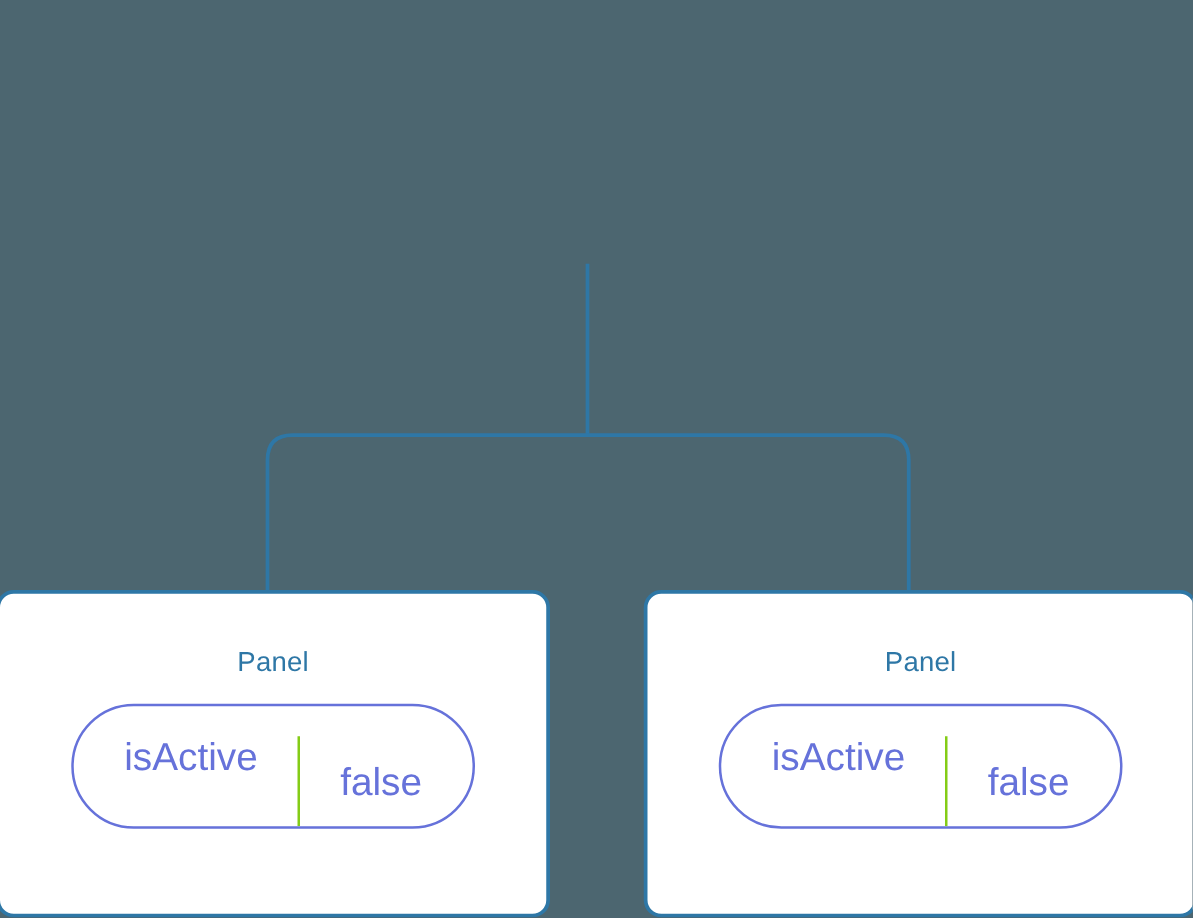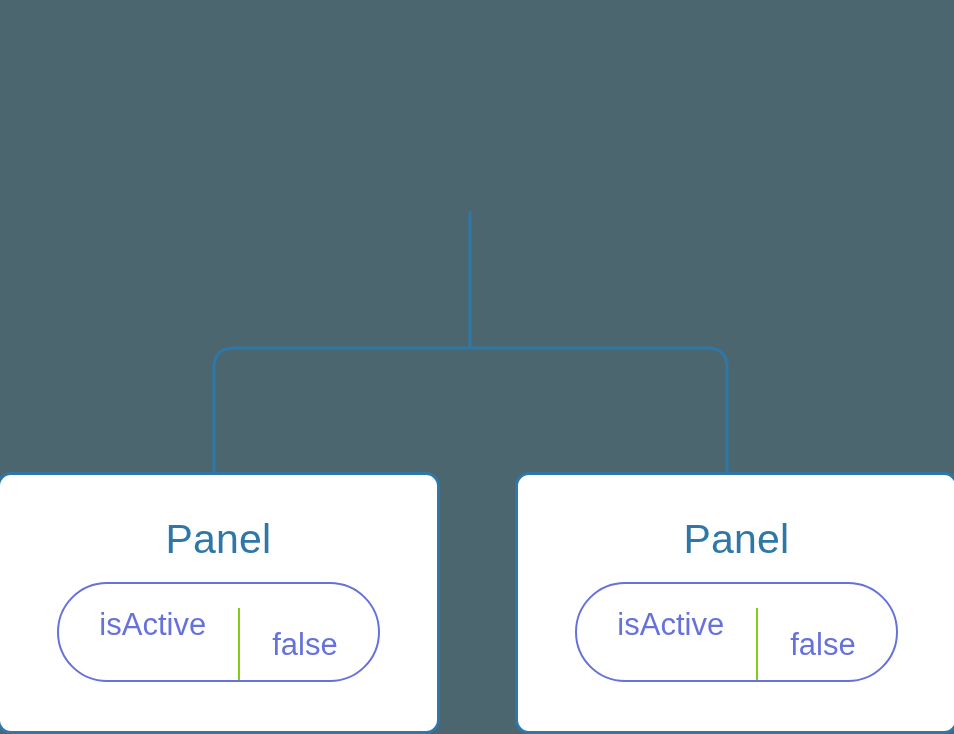--- a/index.html
+++ b/index.html
@@ -60,21 +60,21 @@
     width: 443px;
     height: 262px;
     top: 472px;
     justify-content: flex-start;
     padding-top: 44px;
   }
   .node-panel-left  { left: -3px; }
   .node-panel-right { left: 515px; }
 
   .node-panel .node-title {
-    font-size: 41px;
+    font-size: 22px;
   }
 
   
   .pill {
     margin-top: 22px;
     display: flex;
     align-items: stretch;
     border: 2px solid #6672da;
     border-radius: 52px;
     height: 100px;

